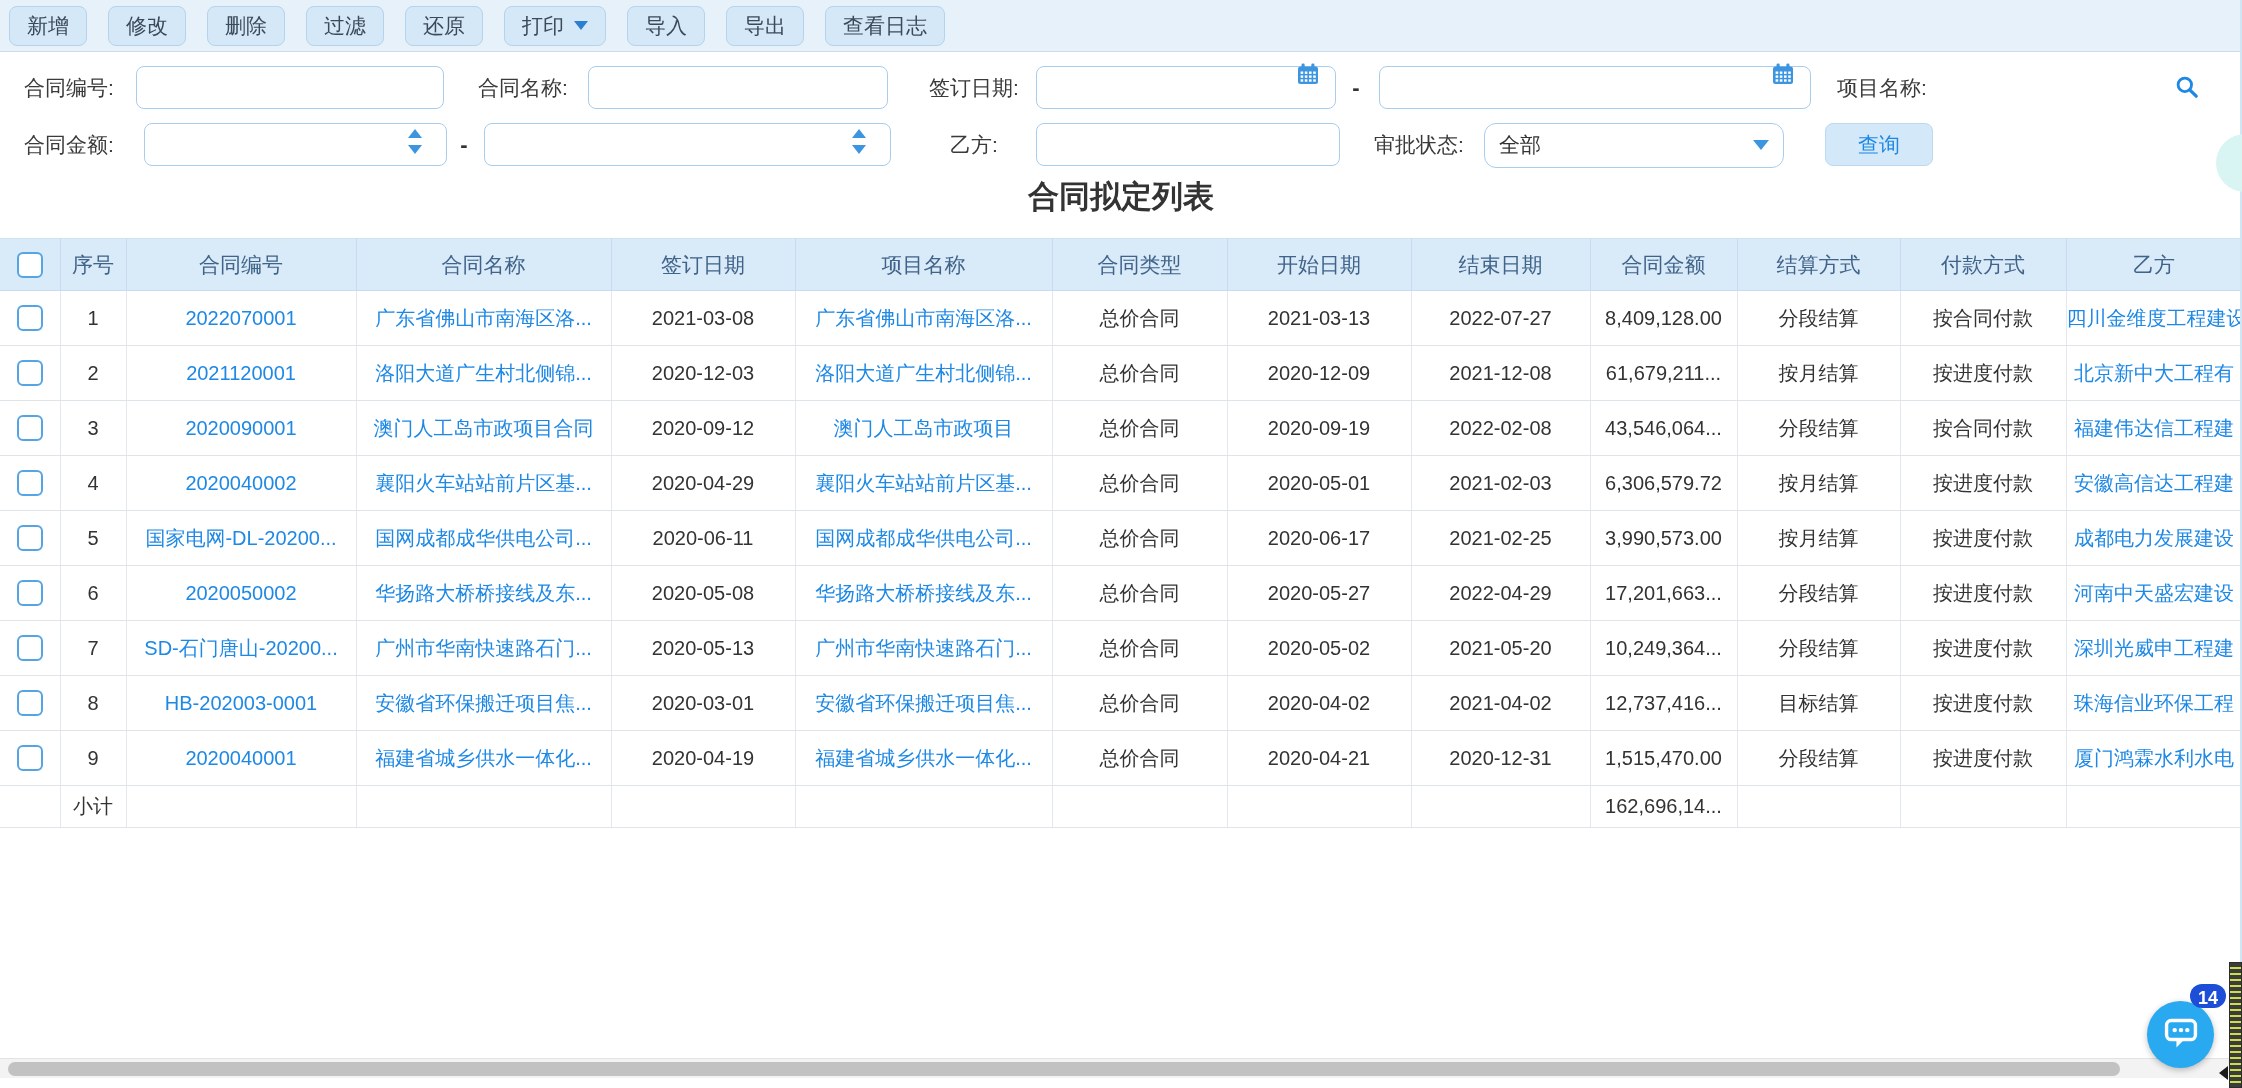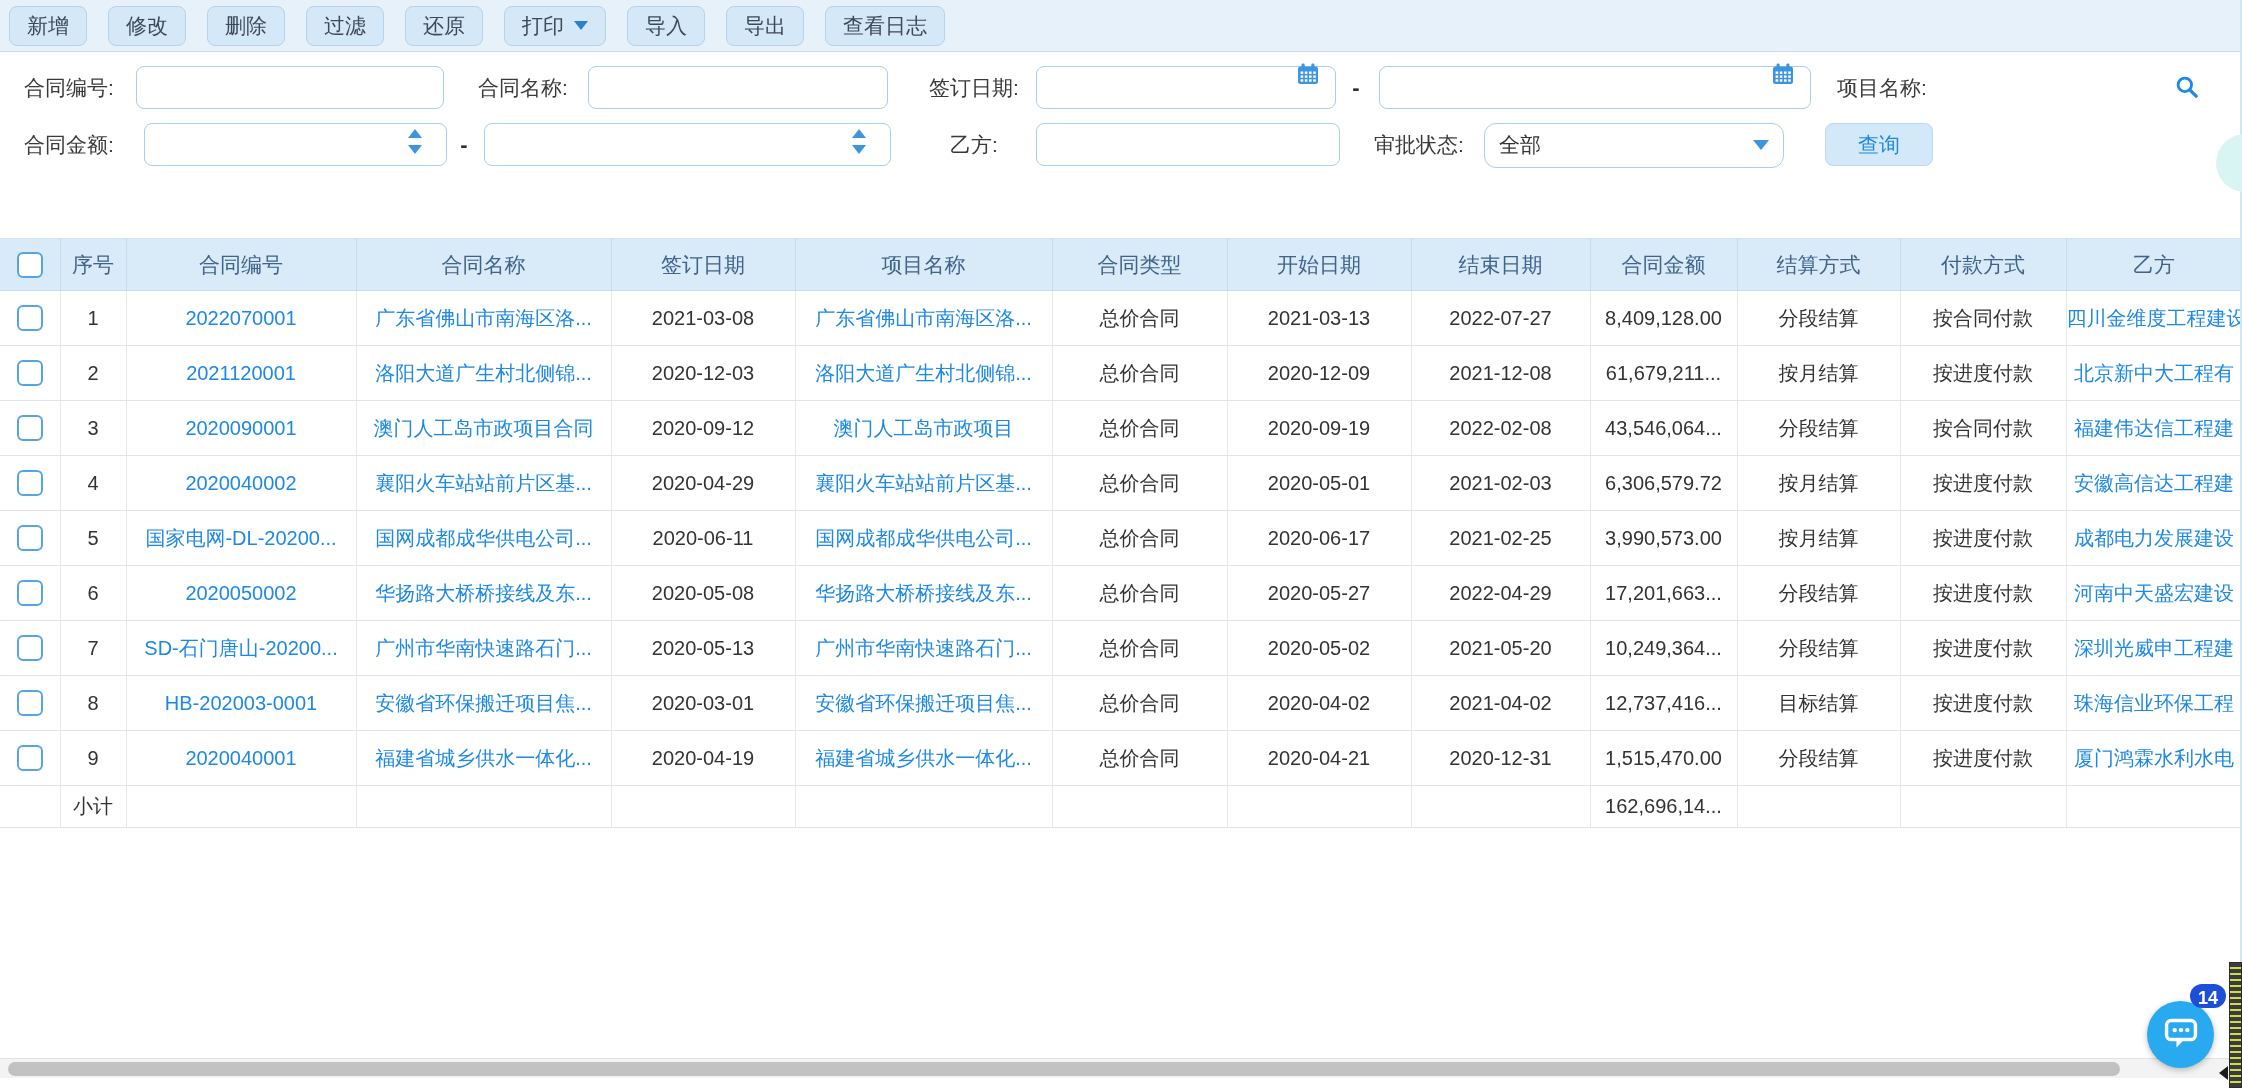--- a/index.html
+++ b/index.html
@@ -171,20 +171,21 @@
     </span>
   <div class="lbl" style="left:950px;top:71px;width:66px;">乙方:</div>
   <input class="inp" style="left: 1036px; top: 71px; width: 304px;">
   <div class="lbl" style="left:1374px;top:71px;width:98px;">审批状态:</div>
   <div class="select" style="left:1484px;top:71px;width:300px;">
     <span>全部</span>
     <span class="sel-caret"></span>
   </div>
   <div class="query-btn" style="left:1825px;top:71px;width:108px;">查询</div>
 
+  <div class="page-title">合同拟定列表</div>
 </div>
 
 <table>
   <colgroup>
     <col style="width:60px">
       <col style="width:66px">
       <col style="width:230px">
       <col style="width:255px">
     <col style="width:184px">
       <col style="width:257px">

